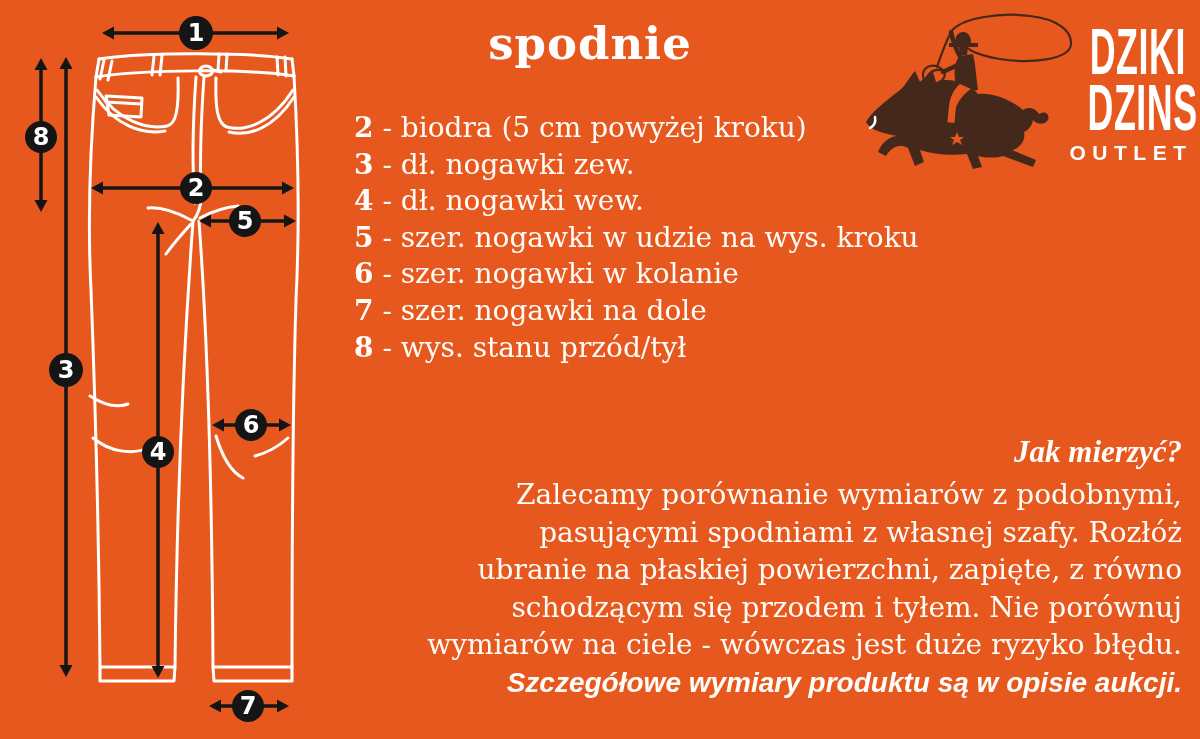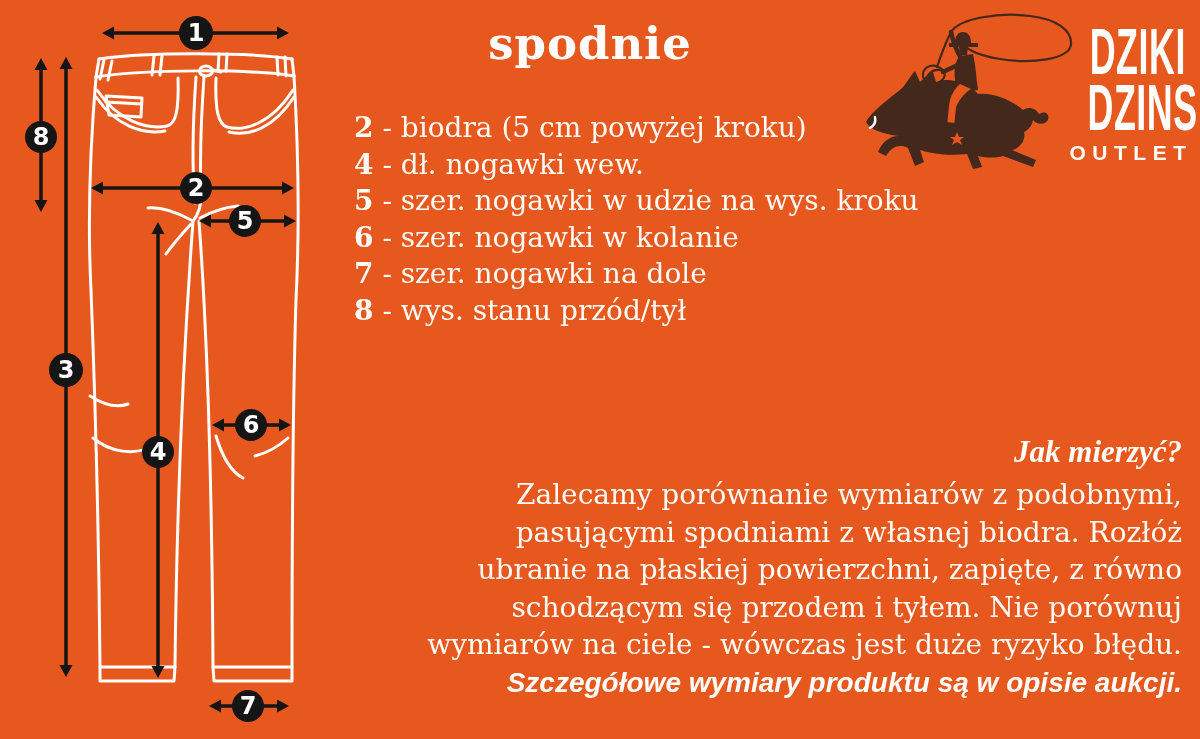--- a/index.html
+++ b/index.html
@@ -180,20 +180,21 @@
     <g>
       <circle cx="248" cy="706" r="16" fill="#151515"></circle>
       <text class="badge-num" x="248" y="714">7</text>
     </g>
   </svg>
 
   <div class="title">spodnie</div>
 
   <div class="legend">
     <div><span class="num">2</span><span> - </span><span>biodra (5 cm powyżej kroku)</span></div>
+    <div><span class="num">3</span><span> - </span><span>dł. nogawki zew.</span></div>
     <div><span class="num">4</span><span> - </span><span>dł. nogawki wew.</span></div>
     <div><span class="num">5</span><span> - </span><span>szer. nogawki w udzie na wys. kroku</span></div>
     <div><span class="num">6</span><span> - </span><span>szer. nogawki w kolanie</span></div>
     <div><span class="num">7</span><span> - </span><span>szer. nogawki na dole</span></div>
     <div><span class="num">8</span><span> - </span><span>wys. stanu przód/tył</span></div>
   </div>
 
   <svg class="logo-mark" width="228" height="162" viewBox="0 0 228 162">
 
     <g stroke="#44281C" stroke-width="2.2" fill="none" stroke-linecap="round">
@@ -244,20 +245,20 @@
 
   <div class="logo-text">
     <div class="logo-big">DZIKI</div>
     <div class="logo-big">DZINS</div>
     <div class="logo-small">OUTLET</div>
   </div>
 
   <div class="howto">
     <div class="howto-heading">Jak mierzyć?</div>
     <div class="howto-line">Zalecamy porównanie wymiarów z podobnymi,</div>
-    <div class="howto-line">pasującymi spodniami z własnej biodra. Rozłóż</div>
+    <div class="howto-line">pasującymi spodniami z własnej szafy. Rozłóż</div>
     <div class="howto-line">ubranie na płaskiej powierzchni, zapięte, z równo</div>
     <div class="howto-line">schodzącym się przodem i tyłem. Nie porównuj</div>
     <div class="howto-line">wymiarów na ciele - wówczas jest duże ryzyko błędu.</div>
     <div class="howto-emphasis">Szczegółowe wymiary produktu są w opisie aukcji.</div>
   </div>
 
 </div>
 
 </body></html>

